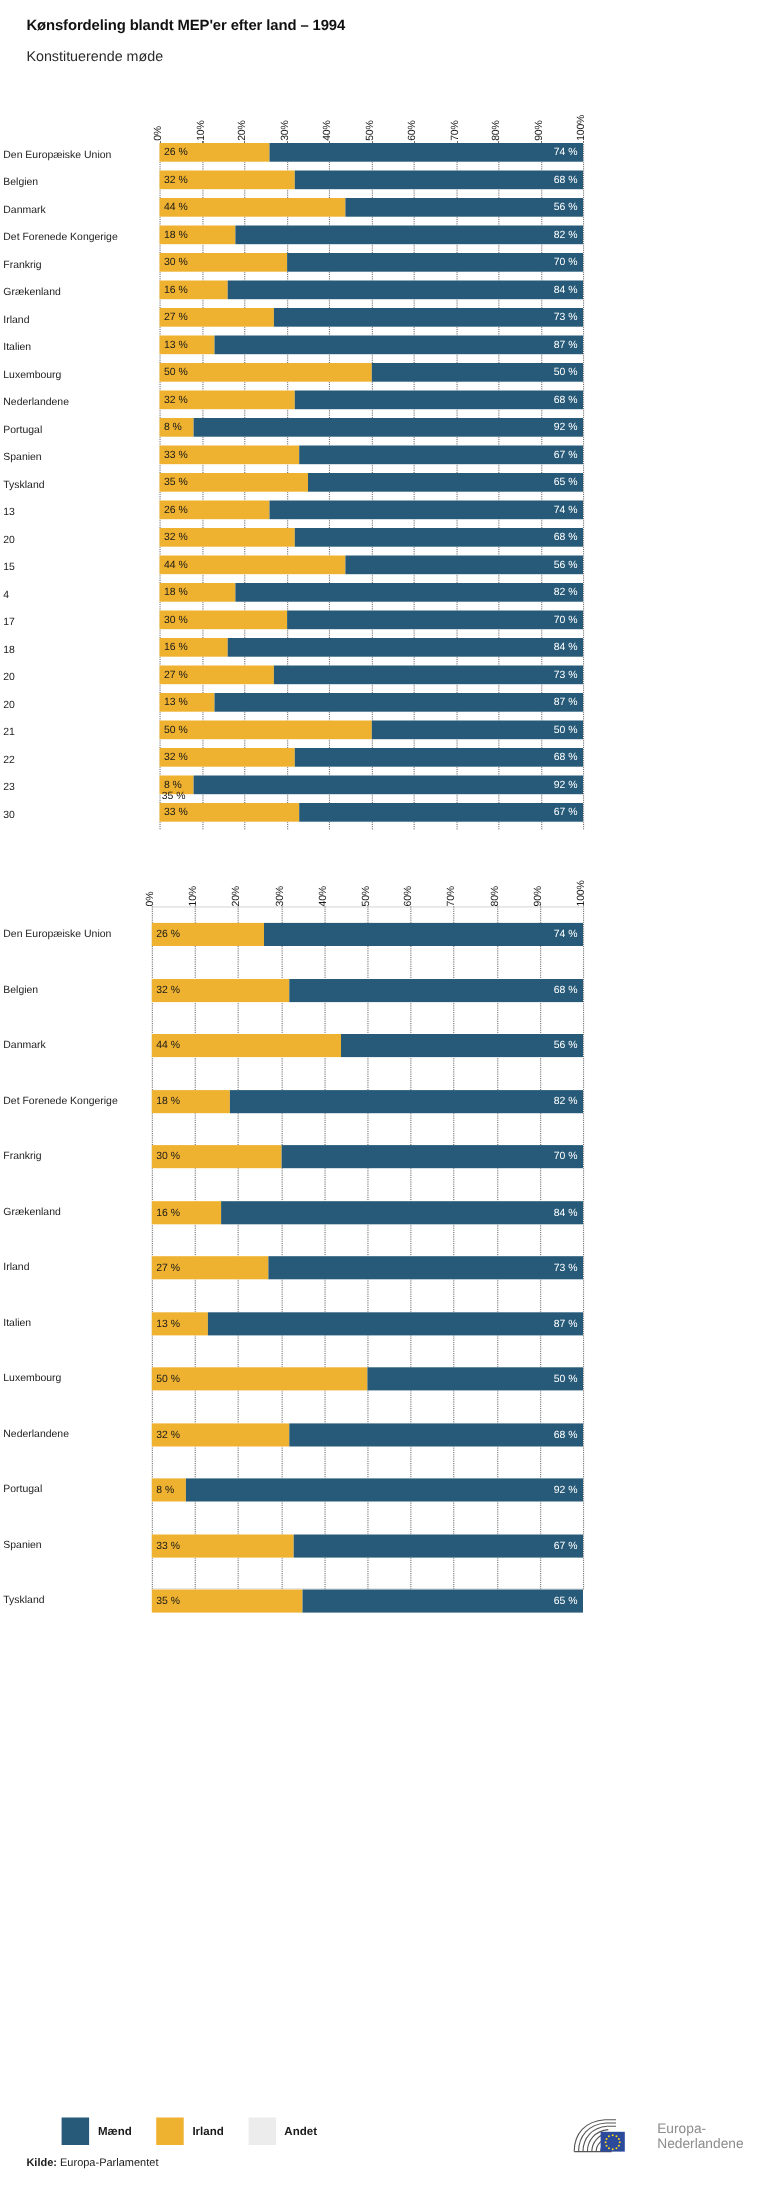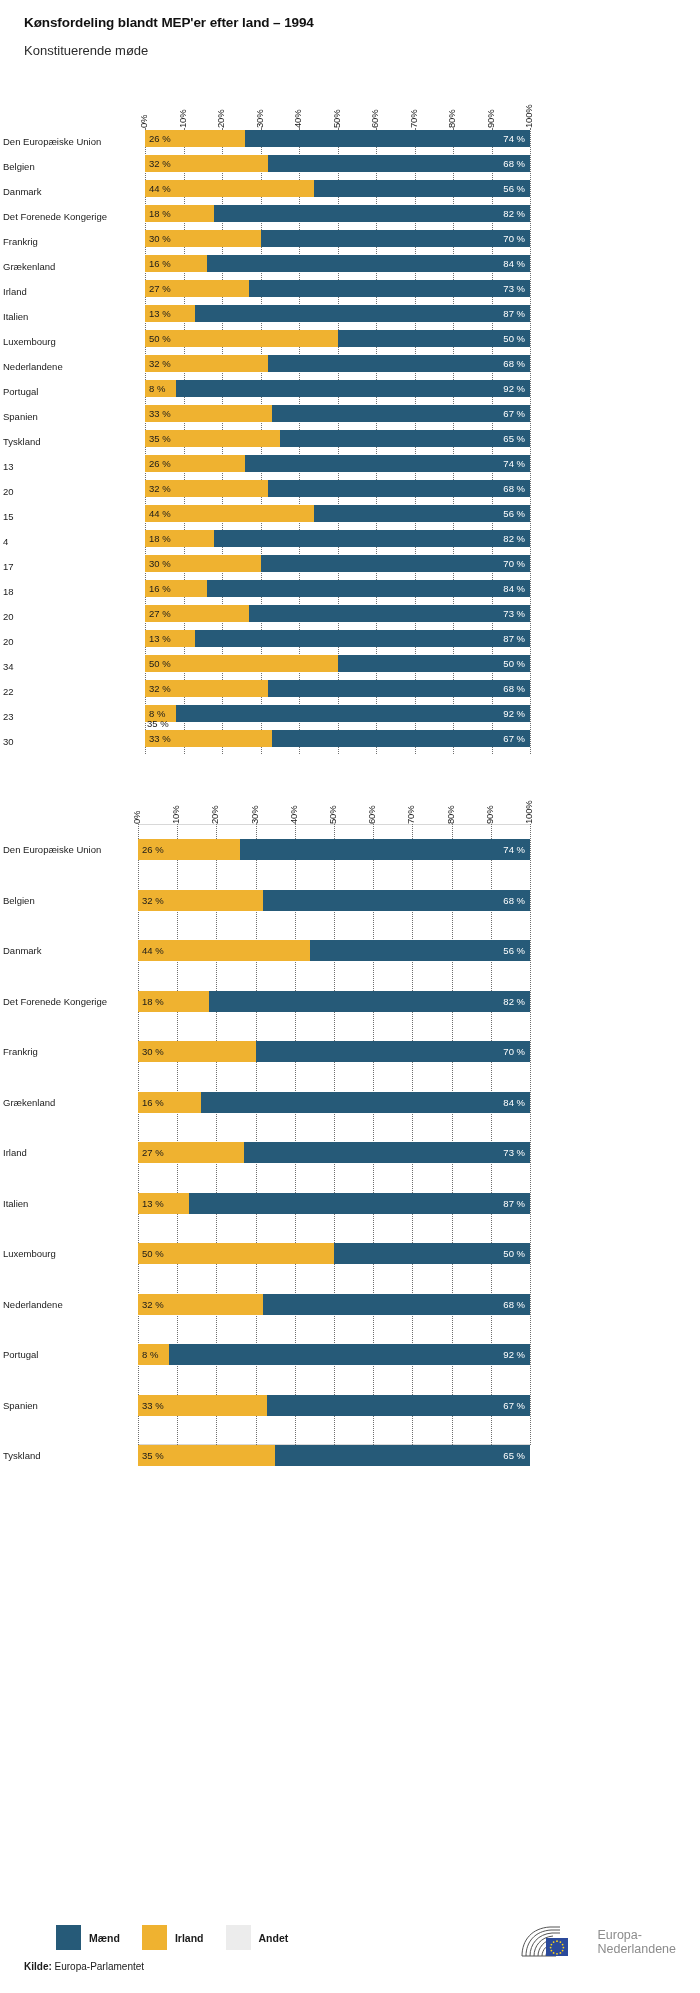--- a/index.html
+++ b/index.html
@@ -389,21 +389,21 @@
             <div class="bar-track">
               <div class="seg seg-women" style="width: 13%;">
                 <span class="val">13 %</span>
               </div>
               <div class="seg seg-men" style="width: 87%;">
                 <span class="val">87 %</span>
               </div>
             </div>
           </div>
           <div class="row">
-            <div class="row-label">34</div>
+            <div class="row-label">21</div>
             <div class="bar-track">
               <div class="seg seg-women" style="width: 50%;">
                 <span class="val">50 %</span>
               </div>
               <div class="seg seg-men" style="width: 50%;">
                 <span class="val">50 %</span>
               </div>
             </div>
           </div>
           <div class="row">

